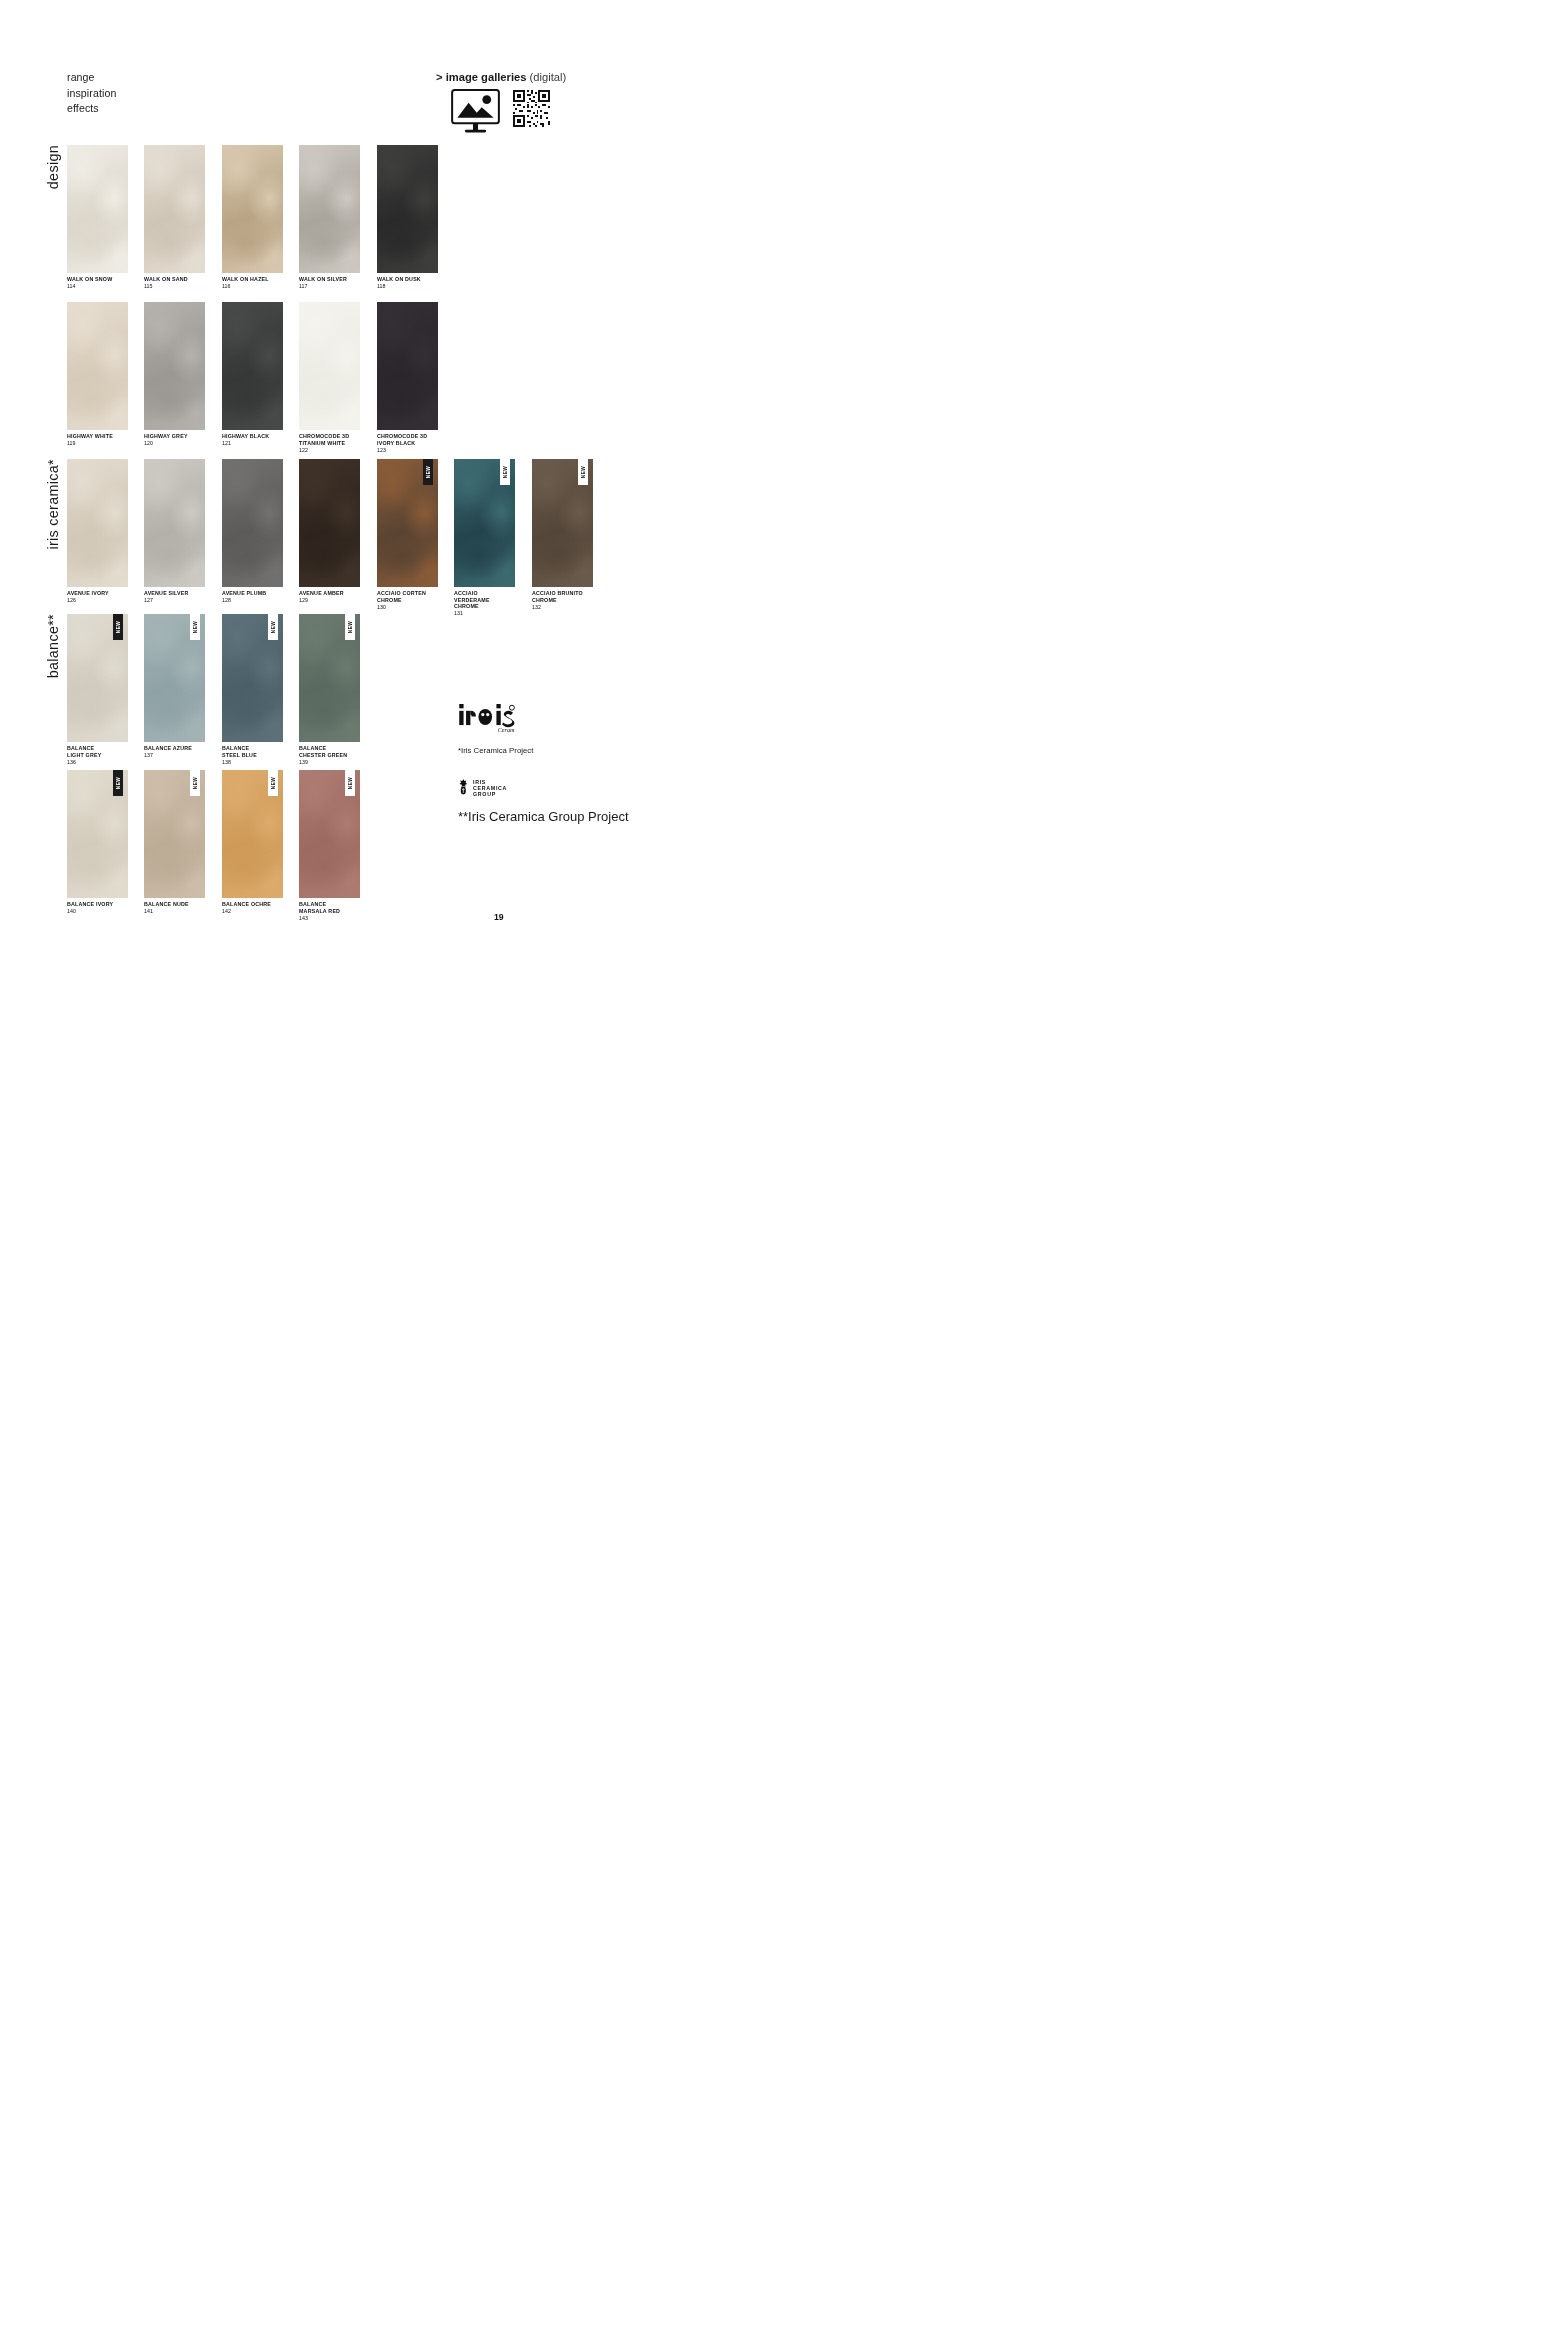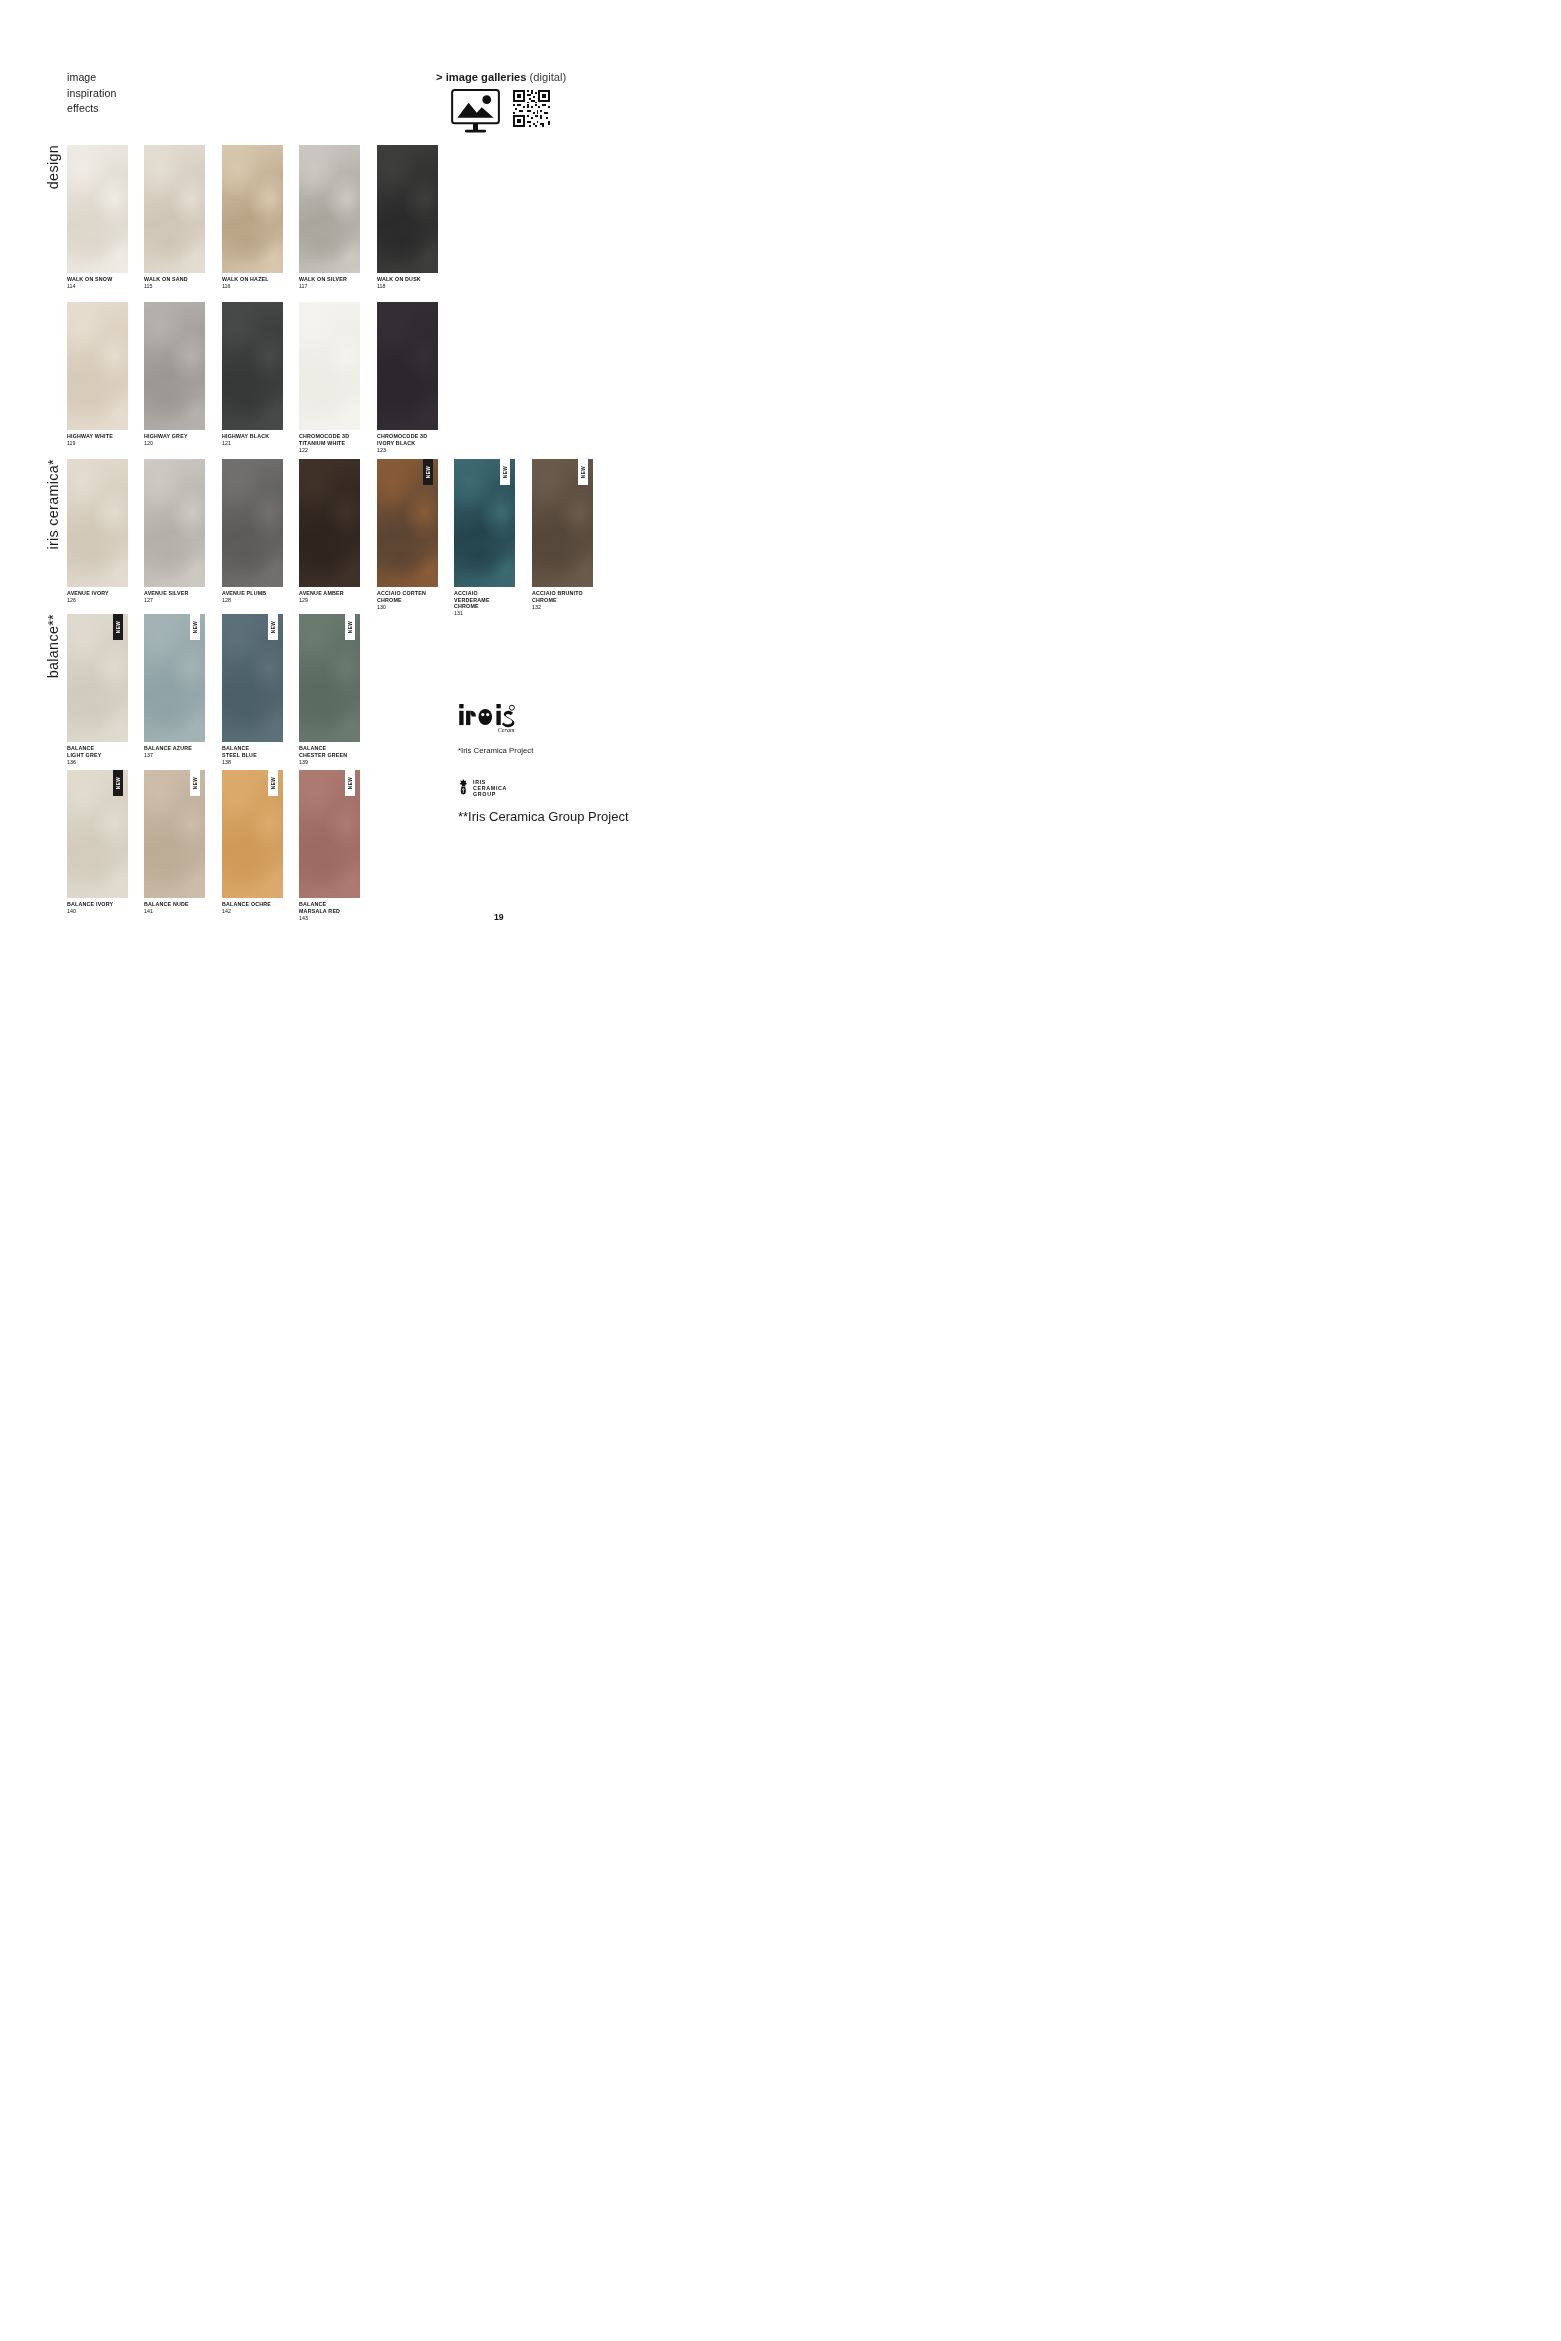--- a/index.html
+++ b/index.html
@@ -44,21 +44,21 @@
   .note2{position:absolute;left:458px;top:809px;font-size:13px;color:#1a1a1a;}
 
   .pageno{position:absolute;left:494px;top:912px;font-size:8.7px;font-weight:700;color:#111;}
 </style>
 </head>
 <body>
 
 <div class="page">
 
   <div class="hdr-left">
-    <div>image</div>
+    <div>range</div>
     <div>inspiration</div>
     <div>effects</div>
   </div>
 
   <div class="hdr-right">
     <span class="chev">&gt;</span>
     <span class="gal">image galleries</span>
     <span class="dig">(digital)</span>
   </div>
 

